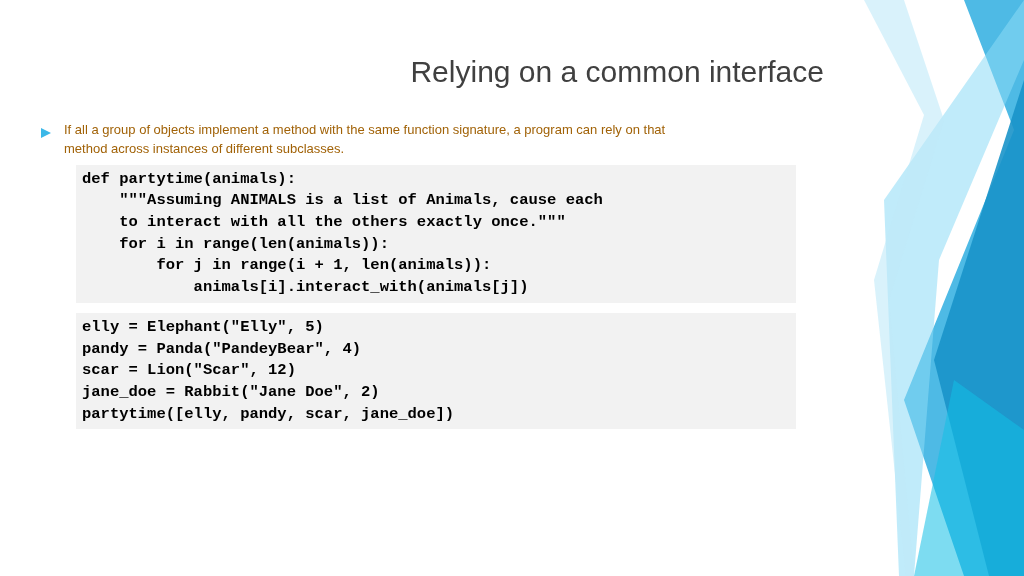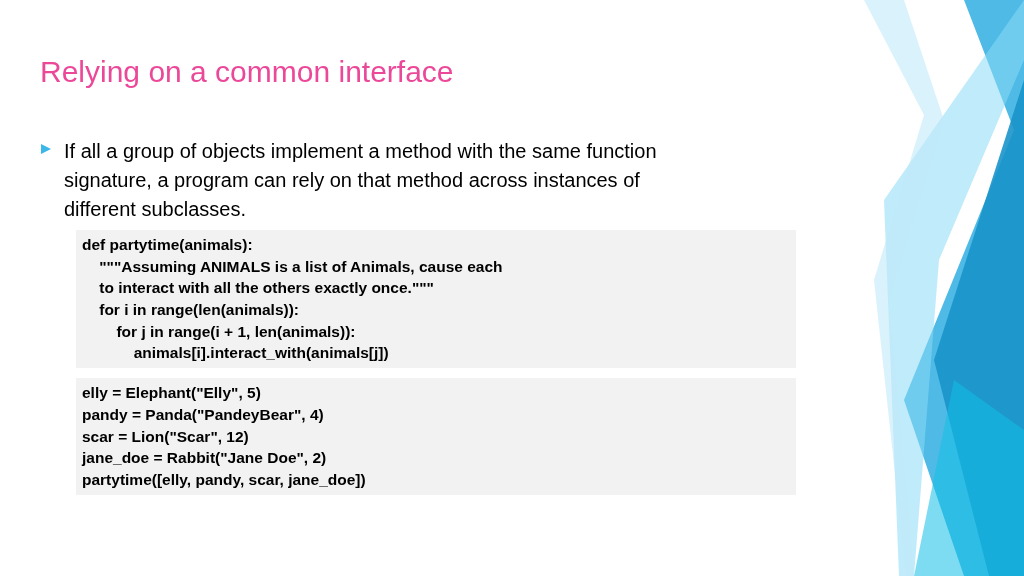--- a/index.html
+++ b/index.html
@@ -17,43 +17,44 @@
     width: 260px; height: 576px;
     pointer-events: none;
   }
   .content {
     position: relative;
     padding: 55px 200px 40px 40px;
   }
   .title {
     font-size: 30px;
     font-weight: 400;
-    color: #ec4899;
-    margin-bottom: 48px;
+    color: #404040;
+    margin-bottom: 32px;
+    text-align: right;
   }
   .bullet-row {
     display: flex;
     align-items: flex-start;
     gap: 12px;
     margin-bottom: 6px;
     padding-left: 0;
   }
   .bullet-icon {
     flex: 0 0 auto;
     margin-top: 6px;
   }
   .bullet-text {
-    font-size: 20px;
+    font-size: 13px;
     line-height: 1.45;
-    color: #000000;
+    color: #a16207;
     max-width: 640px;
   }
   .code-block {
     background: #f2f2f2;
-    font-family: Liberation Sans, sans-serif;
+    font-family: Liberation Mono, monospace;
     font-weight: bold;
     font-size: 15.5px;
     line-height: 1.4;
     color: #000;
     white-space: pre;
     padding: 4px 6px;
     margin: 2px 0 10px 36px;
     max-width: 720px;
     overflow: hidden;
   }

